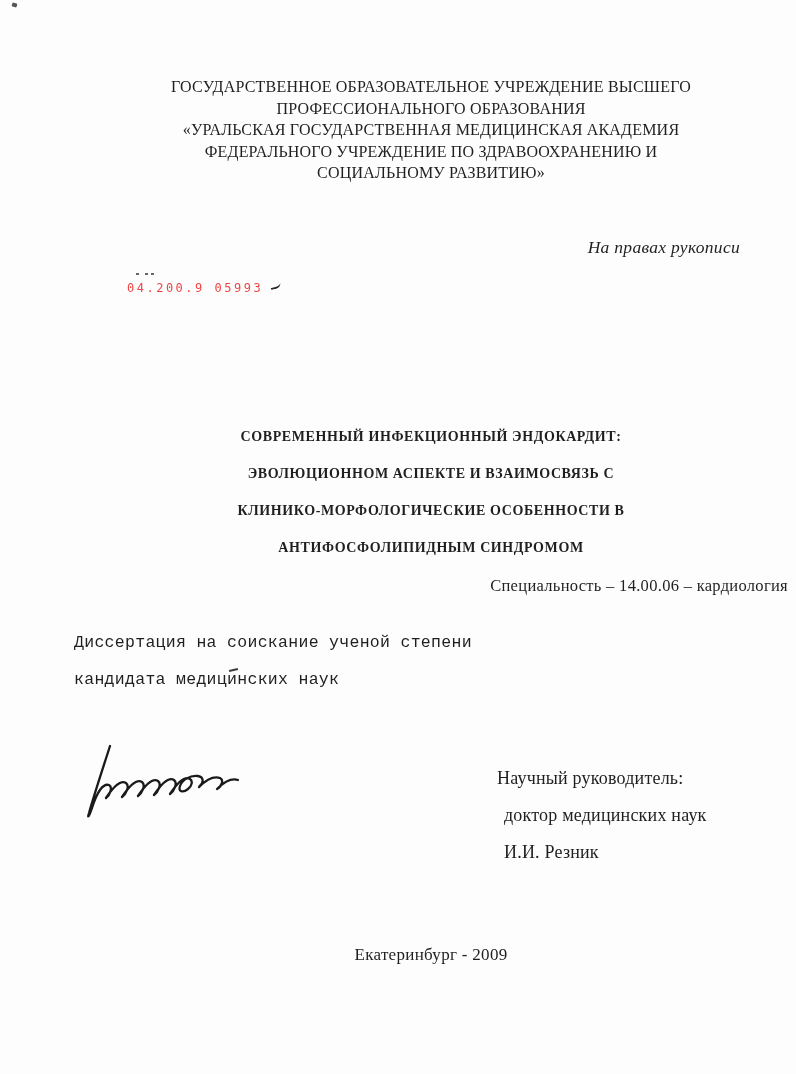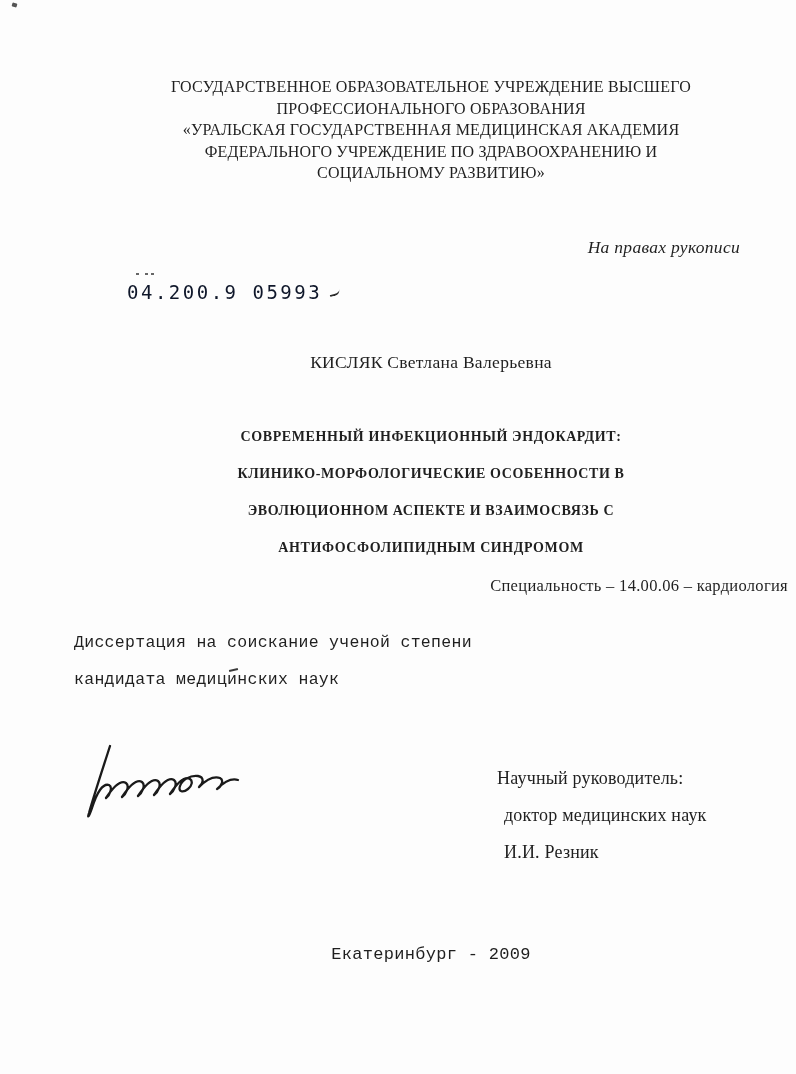--- a/index.html
+++ b/index.html
@@ -43,23 +43,23 @@
     top: 237px;
     font-style: italic;
     font-size: 17.5px;
     letter-spacing: 0.3px;
   }
   .stamp {
     position: absolute;
     left: 127px;
     top: 281px;
     font-family: "DejaVu Sans Mono", monospace;
-    font-size: 19px;
+    font-size: 12px;
     letter-spacing: 2.5px;
-    color: #0f172a;
+    color: #ef4444;
   }
   .stamp-dots {
     position: absolute;
     left: 136px;
     top: 273px;
     width: 3px;
     height: 2px;
     background: #666;
     box-shadow: 9px 0 #666, 15px 0 #666;
   }
@@ -139,21 +139,20 @@
   }
   .advisor-block .indent { padding-left: 7px; }
   .footer-line {
     position: absolute;
     left: 74px;
     top: 945px;
     width: 714px;
     text-align: center;
     font-size: 17px;
     letter-spacing: 0.3px;
-    font-family: Liberation Mono, monospace;
   }
 </style>
 </head>
 <body>
 
 <div class="page">
 
   <div class="scan-speck"></div>
 
   <div class="org-header">
@@ -164,26 +163,25 @@
     <div>СОЦИАЛЬНОМУ РАЗВИТИЮ»</div>
   </div>
 
   <div class="manuscript-note">На правах рукописи</div>
 
   <div class="stamp-dots"></div>
   <div class="stamp">
     <span>04.200.9 05993</span><span class="stamp-tick"></span>
   </div>
 
-  <div class="author-name">КИСЛЯК Светлана Валерьевна</div>
 
   <div class="title-block">
     <div>СОВРЕМЕННЫЙ ИНФЕКЦИОННЫЙ ЭНДОКАРДИТ:</div>
+    <div>ЭВОЛЮЦИОННОМ АСПЕКТЕ И ВЗАИМОСВЯЗЬ С</div>
     <div>КЛИНИКО-МОРФОЛОГИЧЕСКИЕ ОСОБЕННОСТИ В</div>
-    <div>ЭВОЛЮЦИОННОМ АСПЕКТЕ И ВЗАИМОСВЯЗЬ С</div>
     <div>АНТИФОСФОЛИПИДНЫМ СИНДРОМОМ</div>
   </div>
 
   <div class="specialty">Специальность – 14.00.06 – кардиология</div>
 
   <div class="degree-block">
     <div>Диссертация на соискание ученой степени</div>
     <div>кандидата медицинских наук</div>
   </div>
 

